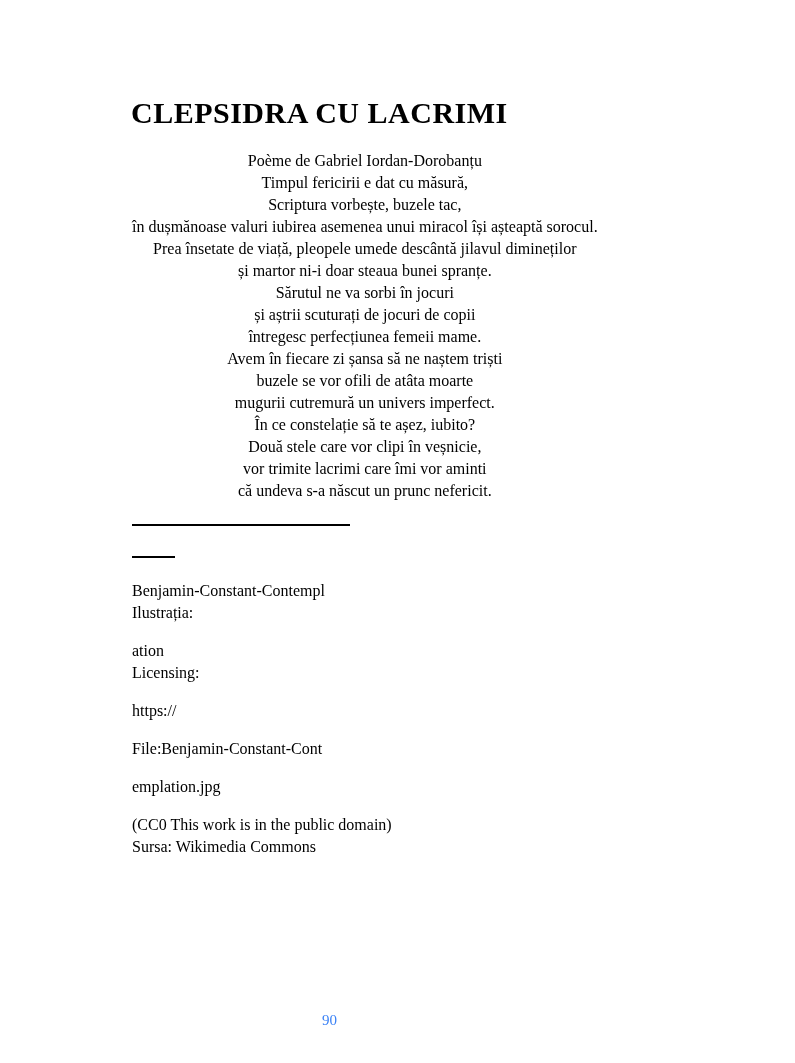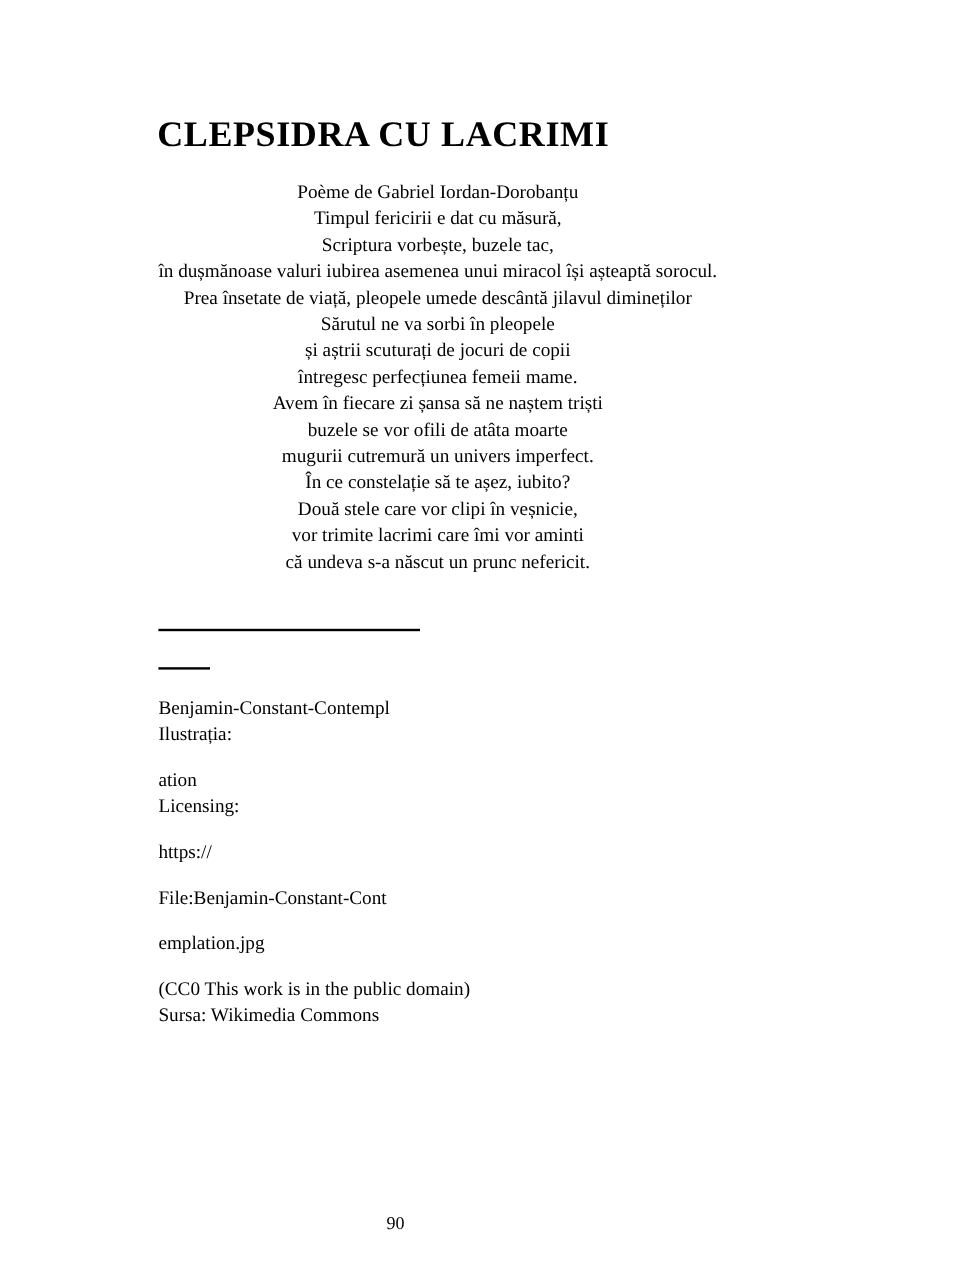--- a/index.html
+++ b/index.html
@@ -64,37 +64,38 @@
   .line {
     height: 22px;
   }
   .page-number {
     position: absolute;
     left: 0;
     right: 0;
     top: 1012px;
     text-align: center;
     font-size: 15px;
-    color: #000000;
+    color: #3b82f6;
   }
 </style>
 </head>
 <body>
 
 <div class="page">
 
   <h1 class="title">CLEPSIDRA CU LACRIMI</h1>
 
   <div class="poem">
     <div class="line">Poème de Gabriel Iordan-Dorobanțu</div>
     <div class="line">Timpul fericirii e dat cu măsură,</div>
     <div class="line">Scriptura vorbește, buzele tac,</div>
     <div class="line">în dușmănoase valuri iubirea asemenea unui miracol își așteaptă sorocul.</div>
     <div class="line">Prea însetate de viață, pleopele umede descântă jilavul dimineților</div>
-    <div class="line">Sărutul ne va sorbi în pleopele</div>
+    <div class="line">și martor ni-i doar steaua bunei spranțe.</div>
+    <div class="line">Sărutul ne va sorbi în jocuri</div>
     <div class="line">și aștrii scuturați de jocuri de copii</div>
     <div class="line">întregesc perfecțiunea femeii mame.</div>
     <div class="line">Avem în fiecare zi șansa să ne naștem triști</div>
     <div class="line">buzele se vor ofili de atâta moarte</div>
     <div class="line">mugurii cutremură un univers imperfect.</div>
     <div class="line">În ce constelație să te așez, iubito?</div>
     <div class="line">Două stele care vor clipi în veșnicie,</div>
     <div class="line">vor trimite lacrimi care îmi vor aminti</div>
     <div class="line">că undeva s-a născut un prunc nefericit.</div>
   </div>

